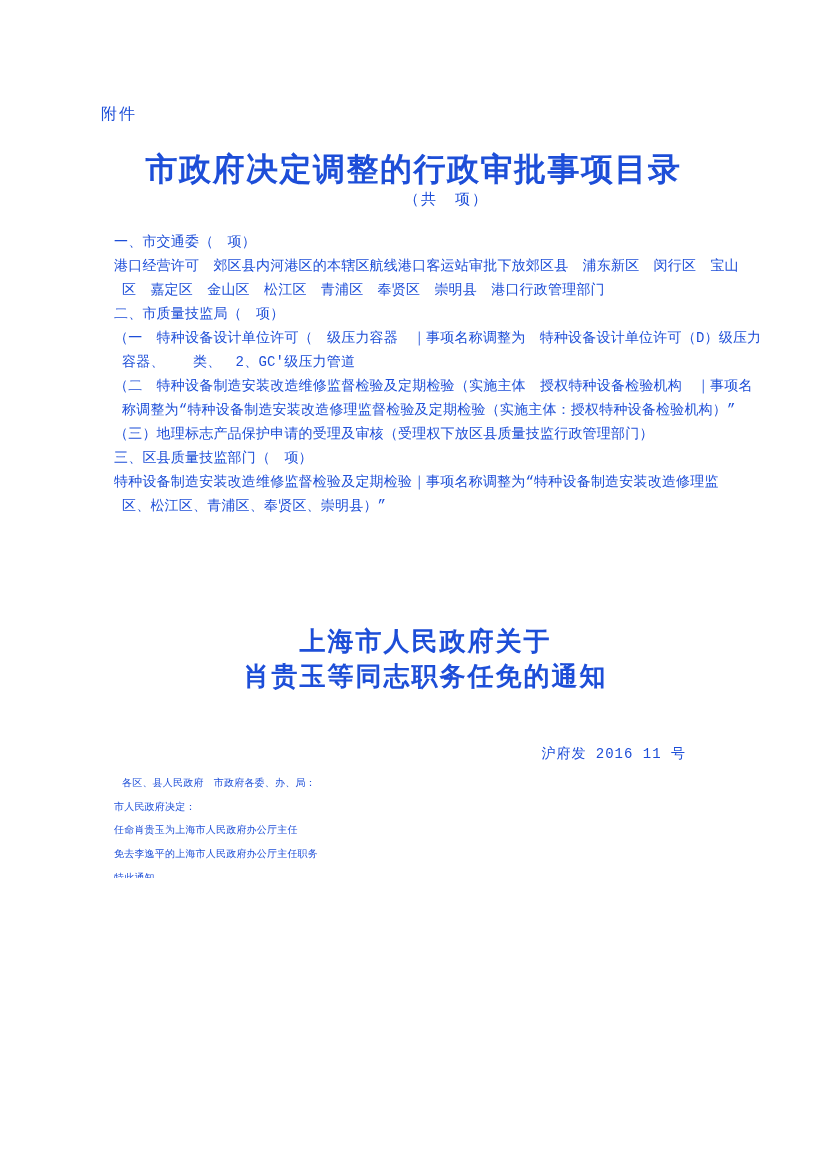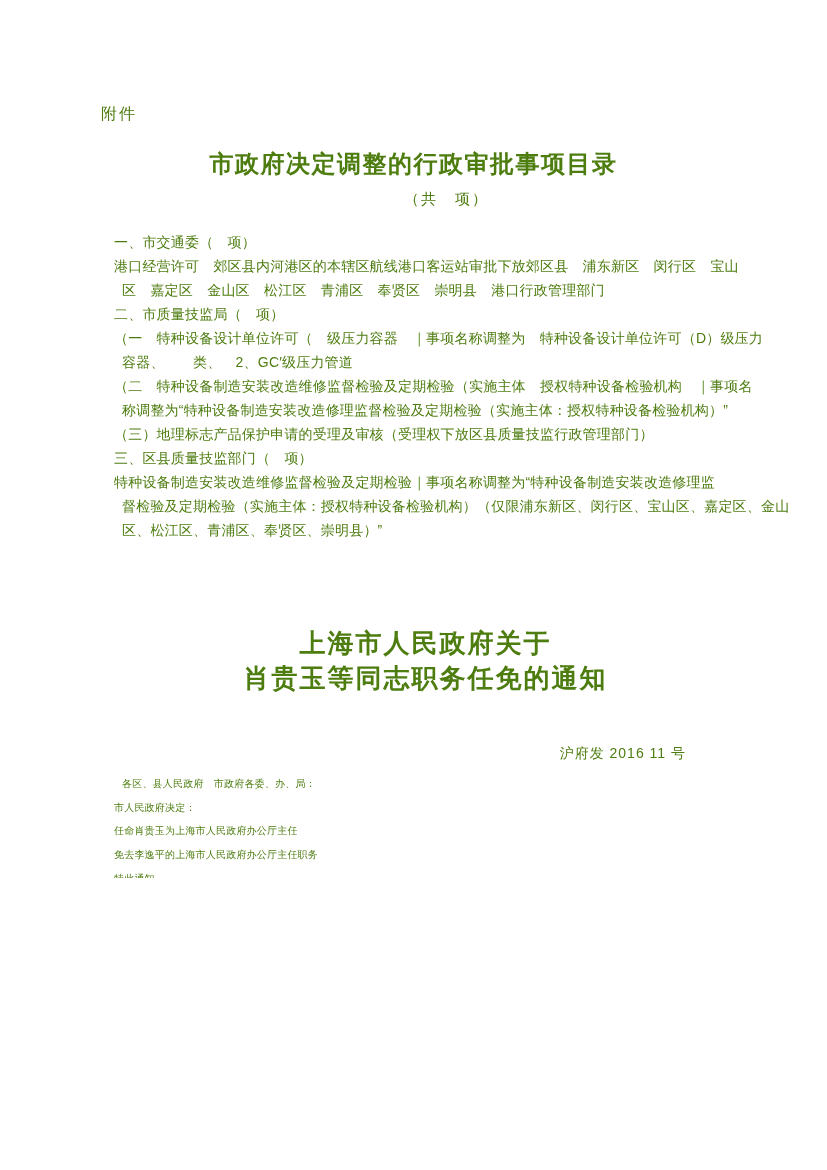--- a/index.html
+++ b/index.html
@@ -5,39 +5,39 @@
   html, body {
     margin: 0;
     padding: 0;
     background: #ffffff;
   }
   .page {
     position: relative;
     width: 827px;
     height: 878px;
     background: #ffffff;
-    color: #4d7c0f;
-    font-family: Liberation Sans, sans-serif;
+    color: #1d4ed8;
+    font-family: Liberation Mono, monospace;
     overflow: hidden;
   }
   .attachment {
     position: absolute;
     top: 104px;
     left: 101px;
     font-size: 16px;
     letter-spacing: 2px;
   }
   .title1 {
     position: absolute;
     top: 148px;
     left: 0;
     width: 100%;
     margin: 0;
     text-align: center;
-    font-size: 24px;
+    font-size: 32px;
     font-weight: bold;
     letter-spacing: 1.5px;
   }
   .subtitle1 {
     position: absolute;
     top: 190px;
     left: 0;
     width: 100%;
     text-align: center;
     font-size: 15px;
@@ -135,21 +135,20 @@
     <div class="ln ind">港口经营许可　郊区县内河港区的本辖区航线港口客运站审批下放郊区县　浦东新区　闵行区　宝山</div>
     <div class="ln">区　嘉定区　金山区　松江区　青浦区　奉贤区　崇明县　港口行政管理部门</div>
     <div class="ln ind">二、市质量技监局（　项）</div>
     <div class="ln ind">（一　特种设备设计单位许可（　级压力容器　｜事项名称调整为　特种设备设计单位许可（D）级压力</div>
     <div class="ln">容器、　　类、　2、GC′级压力管道</div>
     <div class="ln ind">（二　特种设备制造安装改造维修监督检验及定期检验（实施主体　授权特种设备检验机构　｜事项名</div>
     <div class="ln">称调整为“特种设备制造安装改造修理监督检验及定期检验（实施主体：授权特种设备检验机构）”</div>
     <div class="ln ind">（三）地理标志产品保护申请的受理及审核（受理权下放区县质量技监行政管理部门）</div>
     <div class="ln ind">三、区县质量技监部门（　项）</div>
     <div class="ln ind">特种设备制造安装改造维修监督检验及定期检验｜事项名称调整为“特种设备制造安装改造修理监</div>
-    <div class="ln">督检验及定期检验（实施主体：授权特种设备检验机构）（仅限浦东新区、闵行区、宝山区、嘉定区、金山</div>
     <div class="ln">区、松江区、青浦区、奉贤区、崇明县）”</div>
   </div>
 
   <h2 class="title2">
     <div>上海市人民政府关于</div>
     <div>肖贵玉等同志职务任免的通知</div>
   </h2>
 
 
   <div class="docnum-row">

